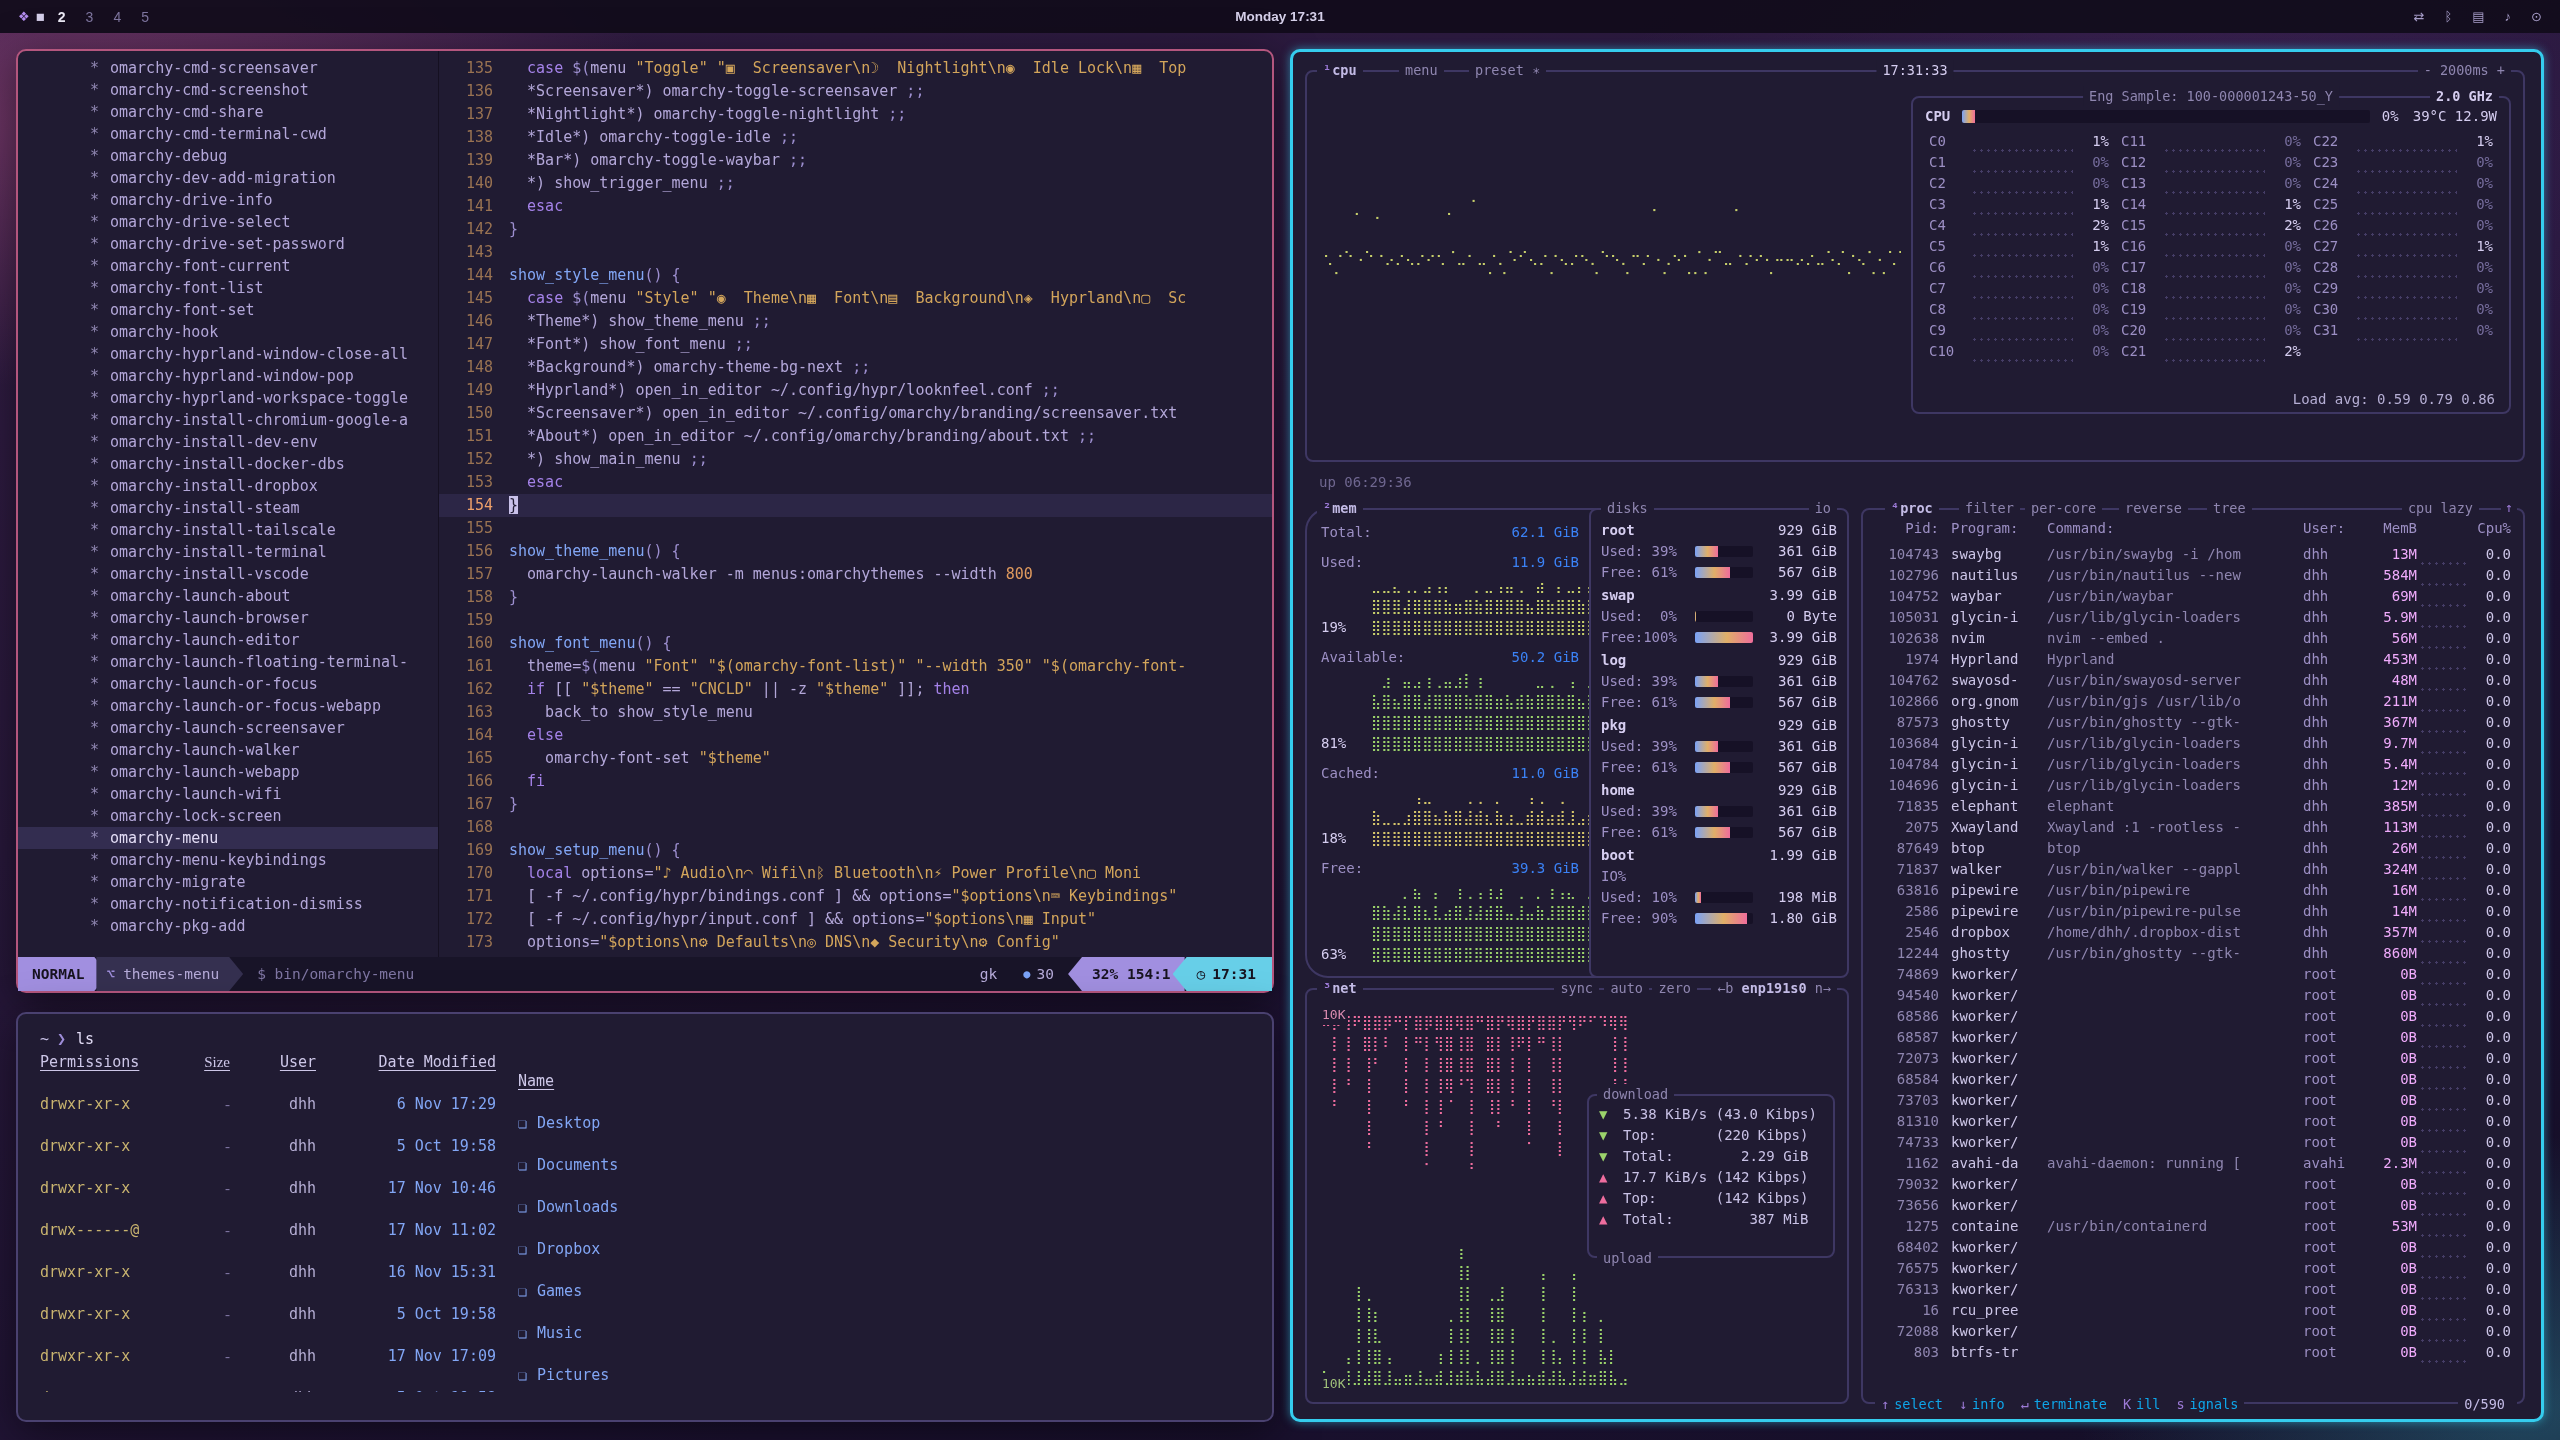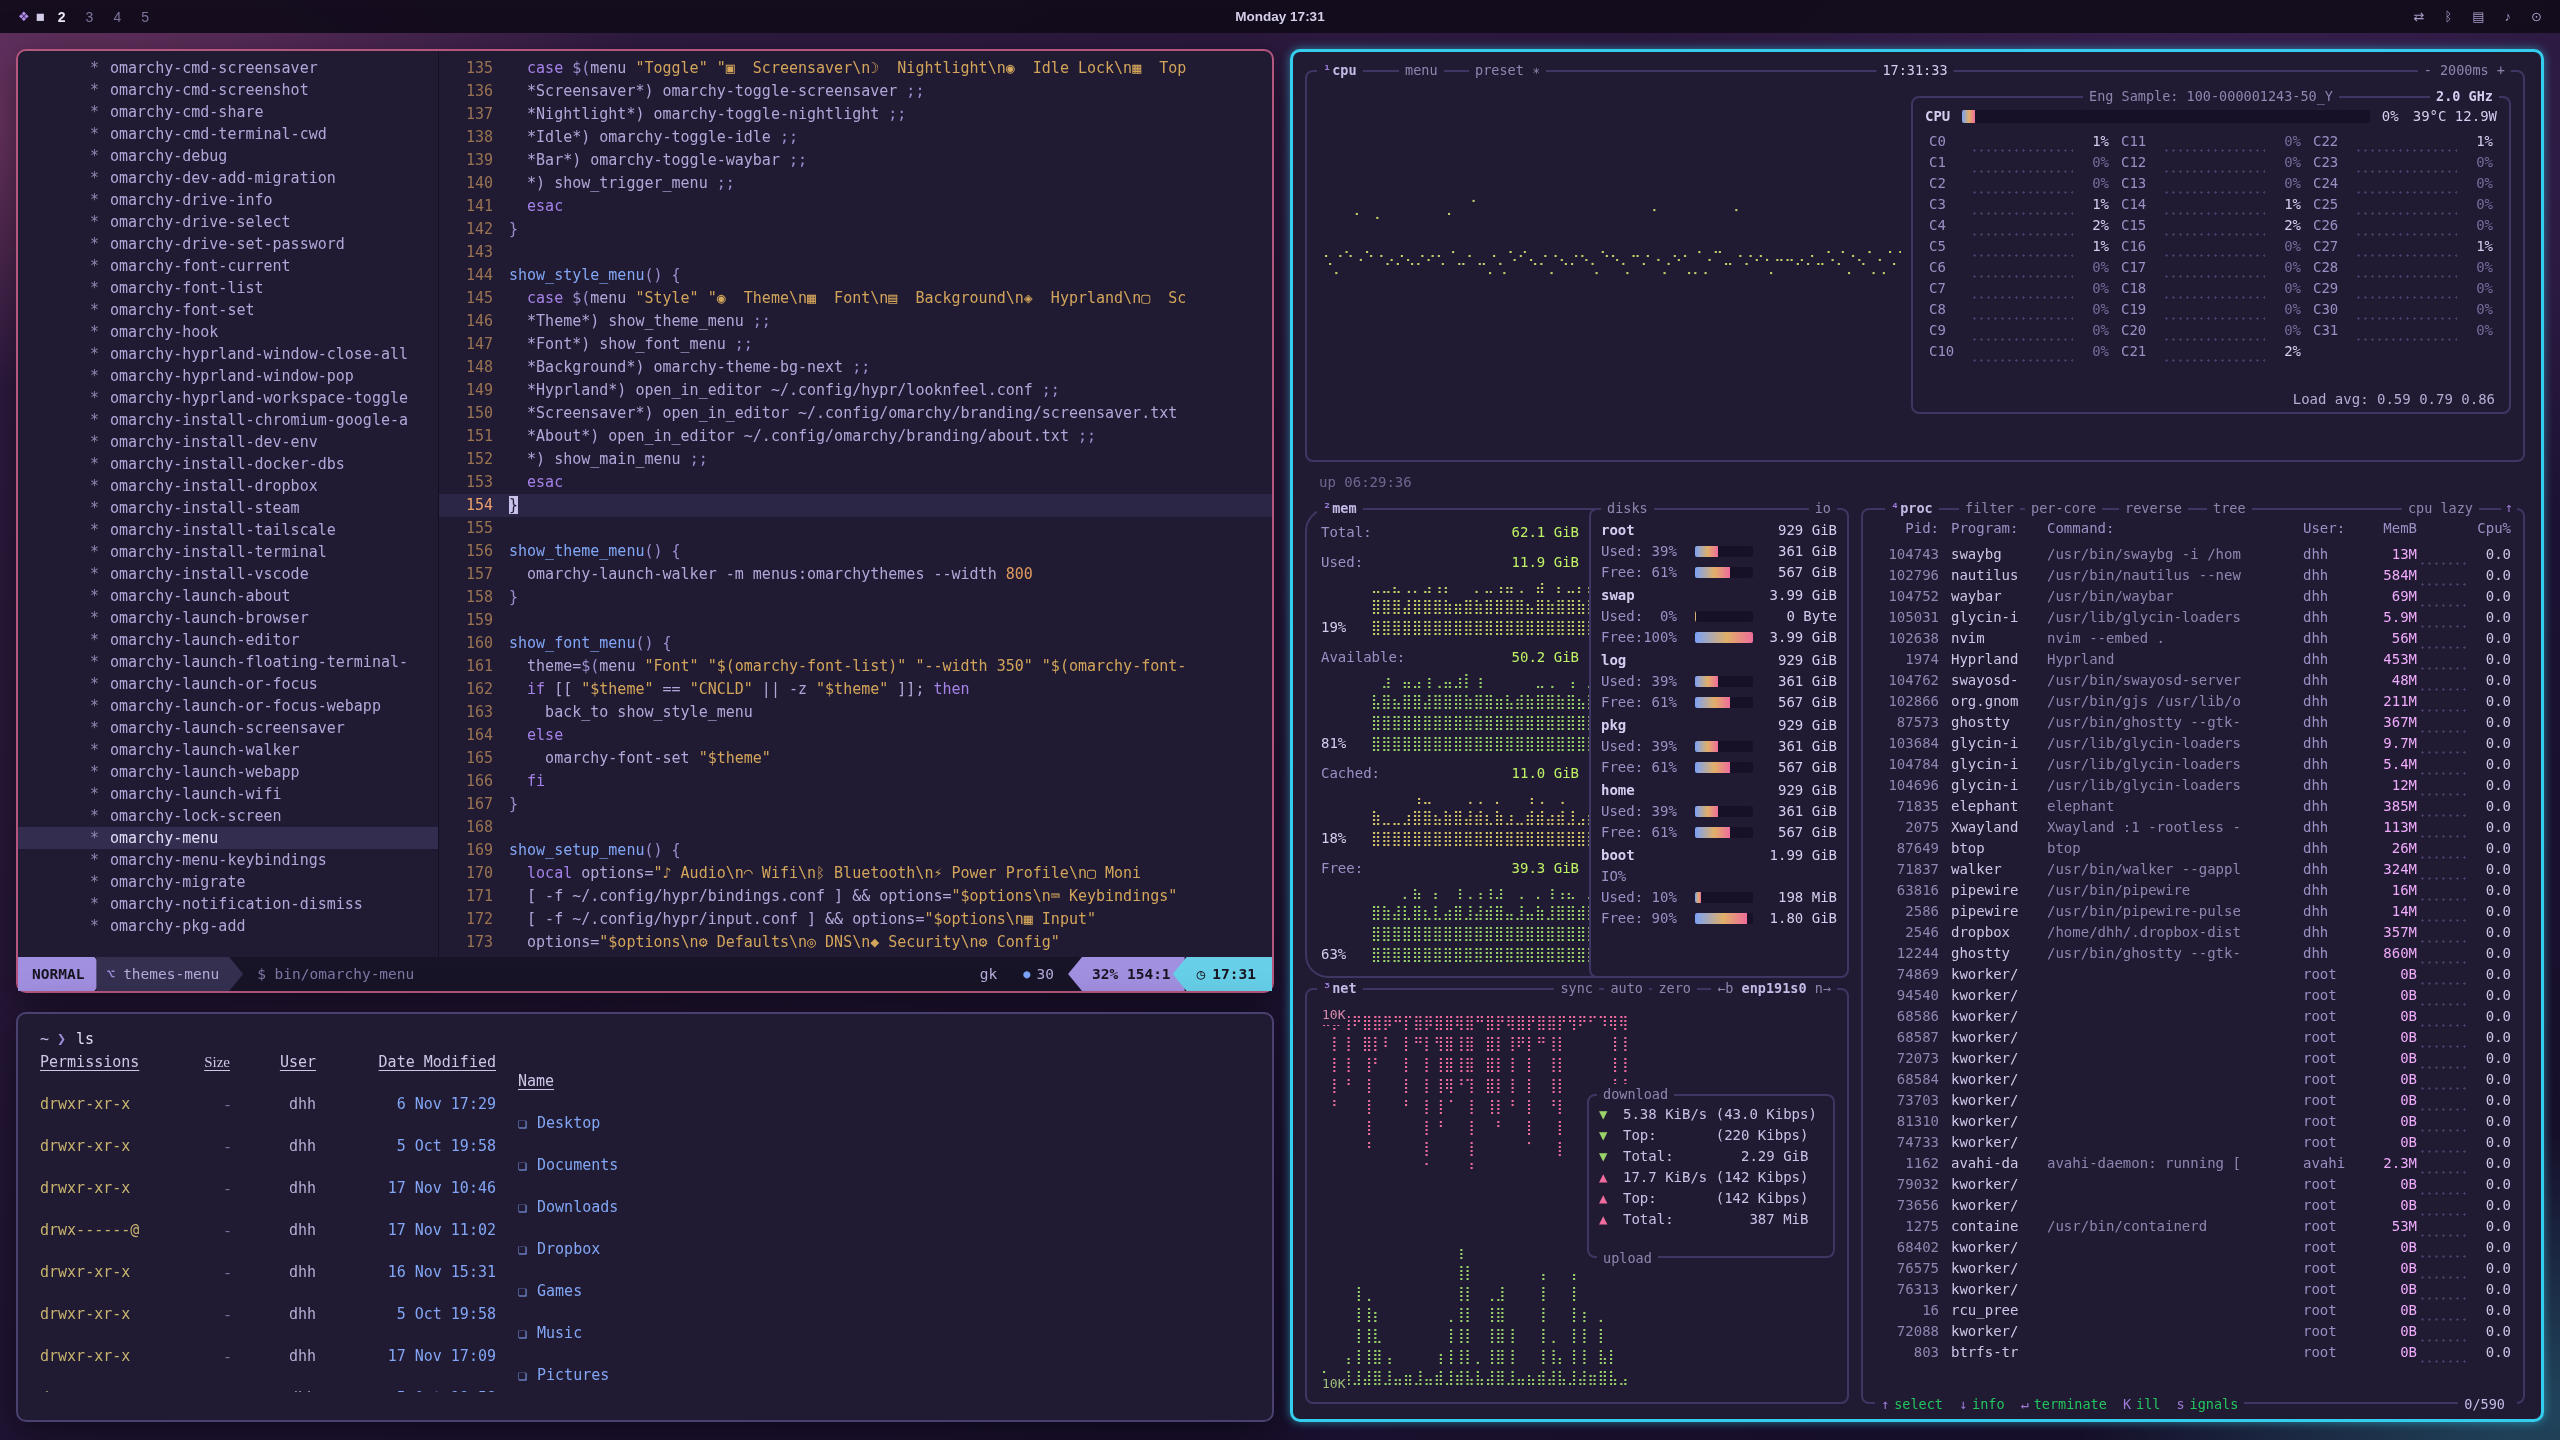--- a/index.html
+++ b/index.html
@@ -103,21 +103,21 @@
   .core-row .cl{width:40px;color:#9c8fc4;}
   .core-row .leader{flex:1;height:21px;align-self:center;}
   .cv{width:36px;text-align:right;color:#d5cdf0;}
   .cv.dim{color:#756c9c;}
   .loadavg{position:absolute;right:14px;bottom:2px;color:#b5aed4;}
   .uptime{position:absolute;left:26px;top:420px;color:#6f6790;}
   
   #mem-box{left:12px;top:456px;width:544px;height:470px;border-radius:23px;}
   .mem-col{position:absolute;left:14px;top:12px;width:258px;}
   .kv{display:flex;justify-content:space-between;height:21px;}
-  .kv .k{color:#9c8fc4;} .kv .v{color:#bef264;}
+  .kv .k{color:#9c8fc4;} .kv .v{color:#3b82f6;}
   .memstat{margin-top:9px;}
   .gwrap{position:relative;margin-top:2px;}
   .gpct{position:absolute;left:0;bottom:0;color:#d5cdf0;}
   .gwrap pre{margin-left:50px;}
   .diskpanel{position:absolute;top:-2px;right:-2px;bottom:-2px;width:256px;border:2px solid #3e3763;border-radius:8px;background:#201b32;}
   .d-label{left:10px;} .d-io{right:10px;}
   .disklist{padding:10px 10px 0 10px;}
   .drow{display:flex;align-items:center;height:21px;}
   .dn{color:#d5cdf0;font-weight:bold;} .dt{margin-left:auto;color:#d5cdf0;}
   .dk{color:#9c8fc4;width:88px;white-space:pre;}
@@ -151,21 +151,21 @@
   .pcol-prog{width:92px;padding-left:12px;flex:none;overflow:hidden;white-space:pre;}
   .pcol-cmd{flex:1;padding-left:4px;overflow:hidden;white-space:pre;}
   .pcol-user{width:64px;flex:none;overflow:hidden;}
   .pcol-mem{width:50px;text-align:right;flex:none;}
   .pcol-lead{width:52px;flex:none;height:21px;}
   .pcol-cpu{width:42px;text-align:right;flex:none;}
   .prow .pcol-pid{color:#8f86b0;} .prow .pcol-prog{color:#cdc6e8;} .prow .pcol-cmd{color:#8f86b0;}
   .prow .pcol-user{color:#9c8fc4;} .prow .pcol-mem{color:#f0abfc;} .prow .pcol-cpu{color:#cdc6e8;}
   .proc-legend{position:absolute;bottom:-12px;left:12px;background:#201b32;padding:0 6px;display:flex;gap:16px;font-size:13.5px;line-height:20px;}
   .lg b{color:#9d7bd8;font-weight:normal;margin-right:5px;}
-  .lg span{color:#22c55e;}
+  .lg span{color:#0ea5e9;}
   .p-selected{bottom:-12px;top:auto;right:12px;color:#c3bbe6;}
 </style>
 </head>
 <body>
 
 <div id="screen">
 
   <header id="topbar">
     <div class="tb-left">
       <span class="tb-logo">❖</span>

